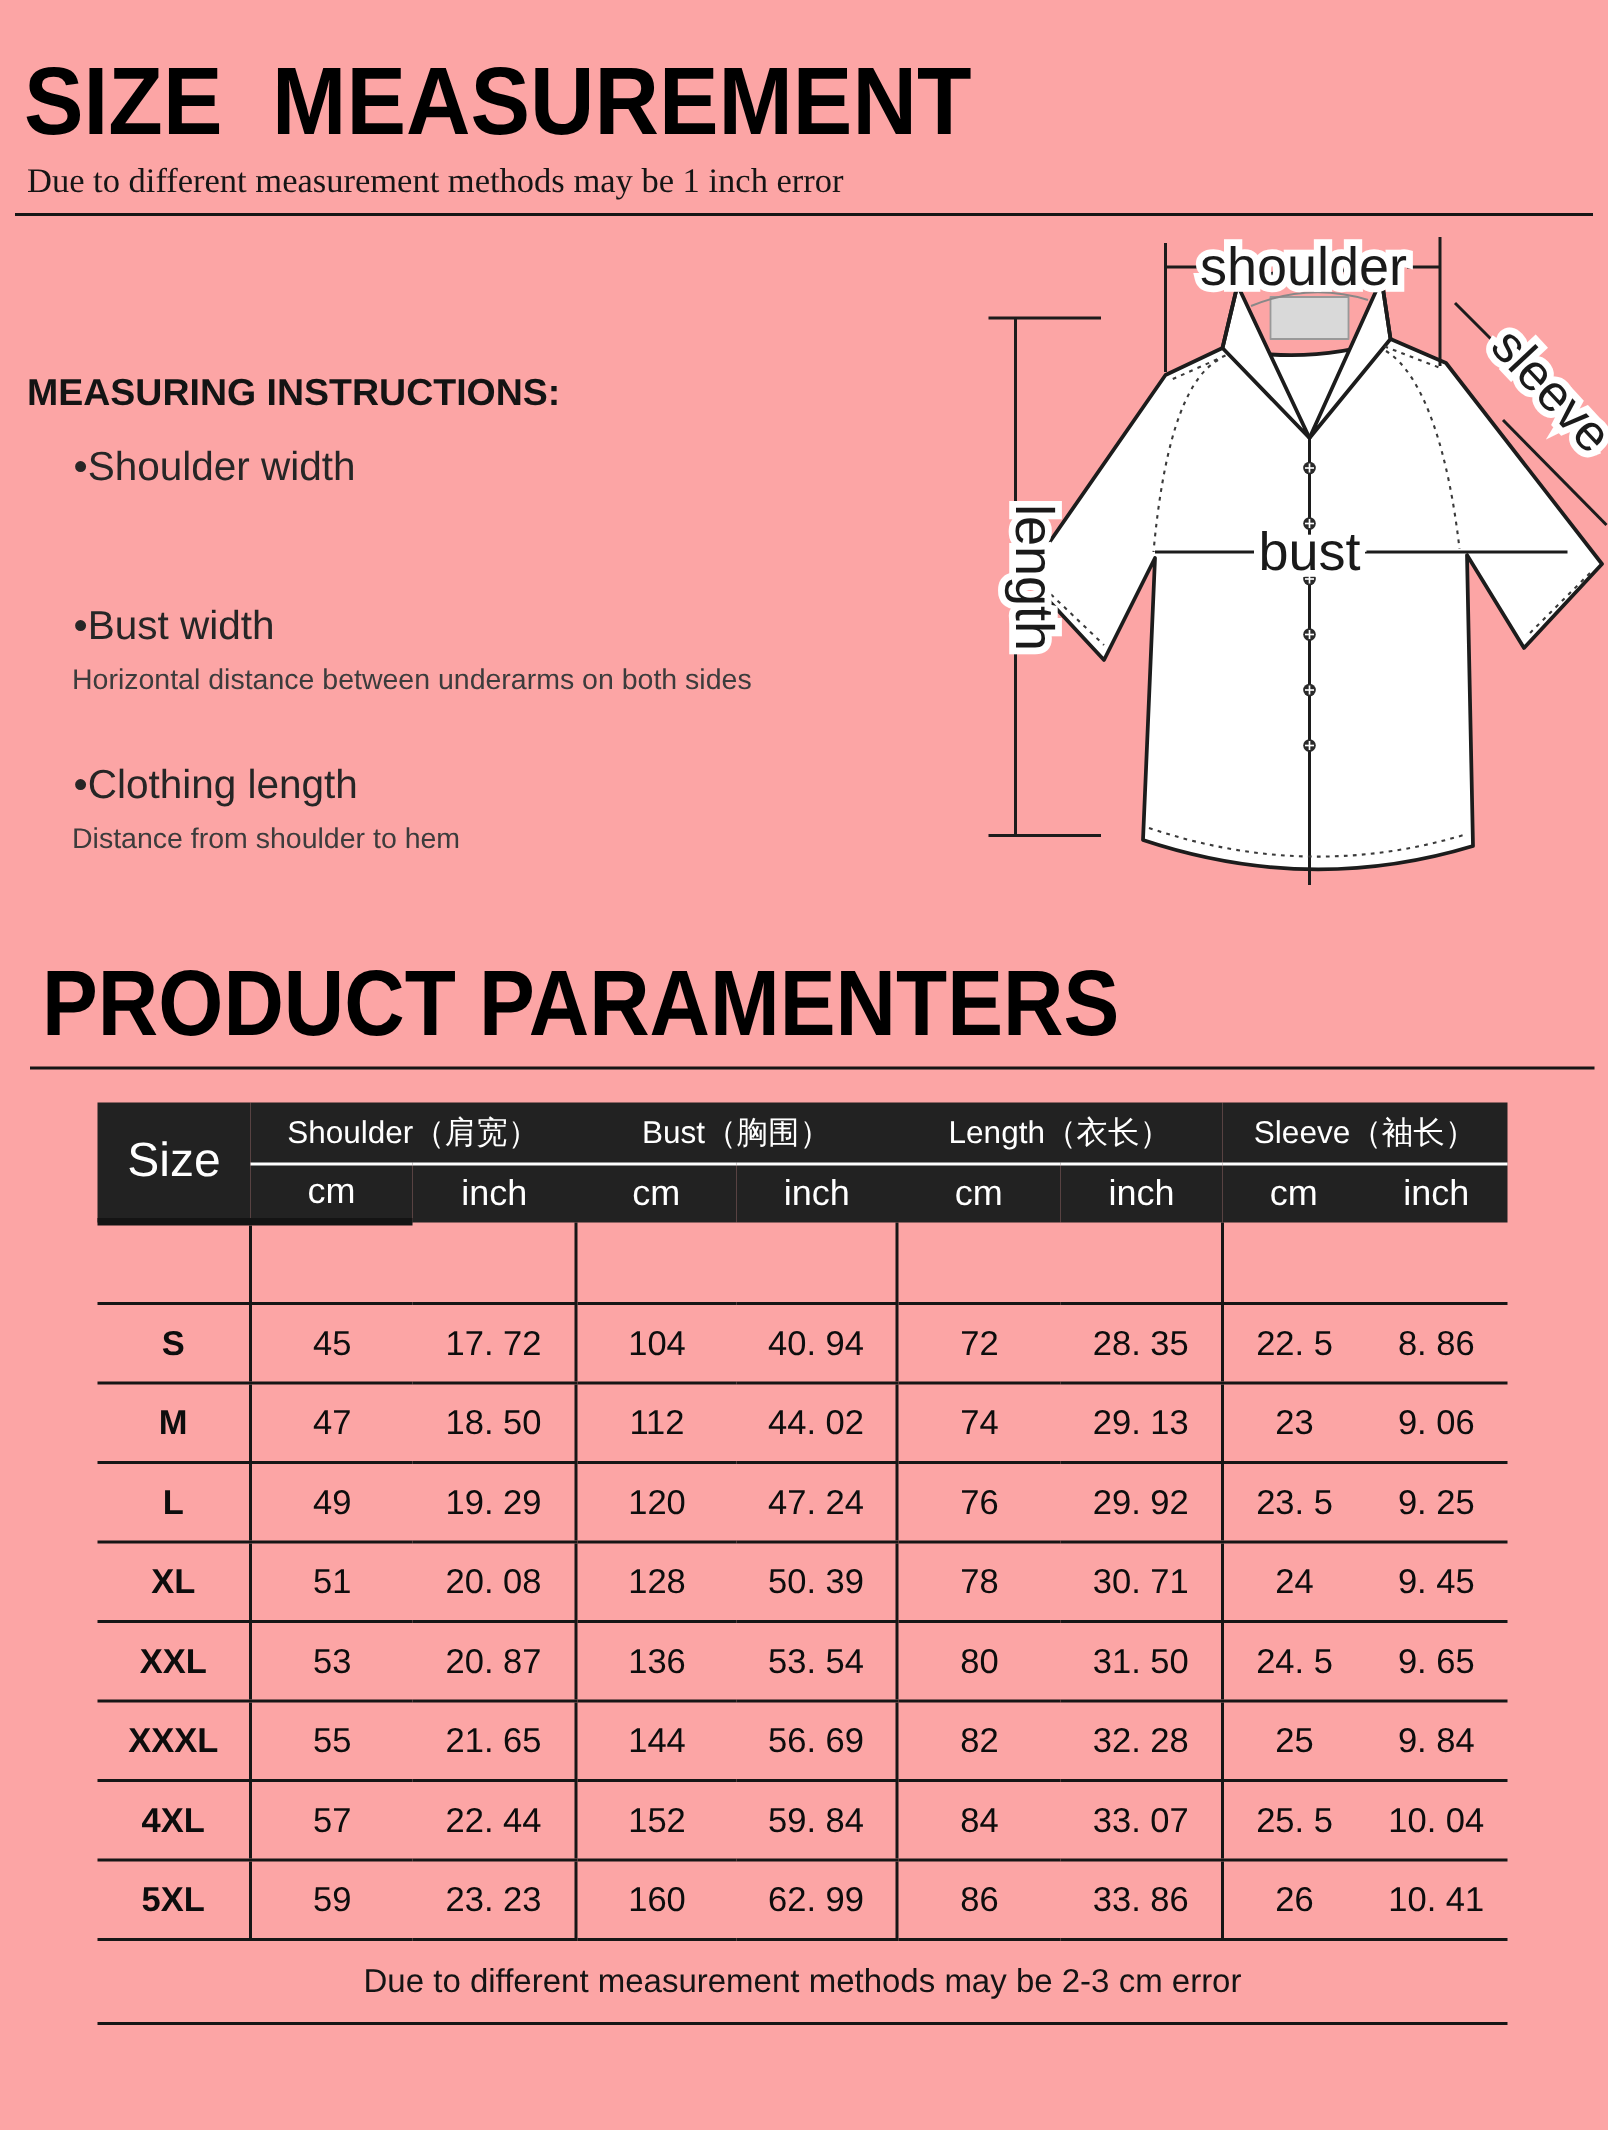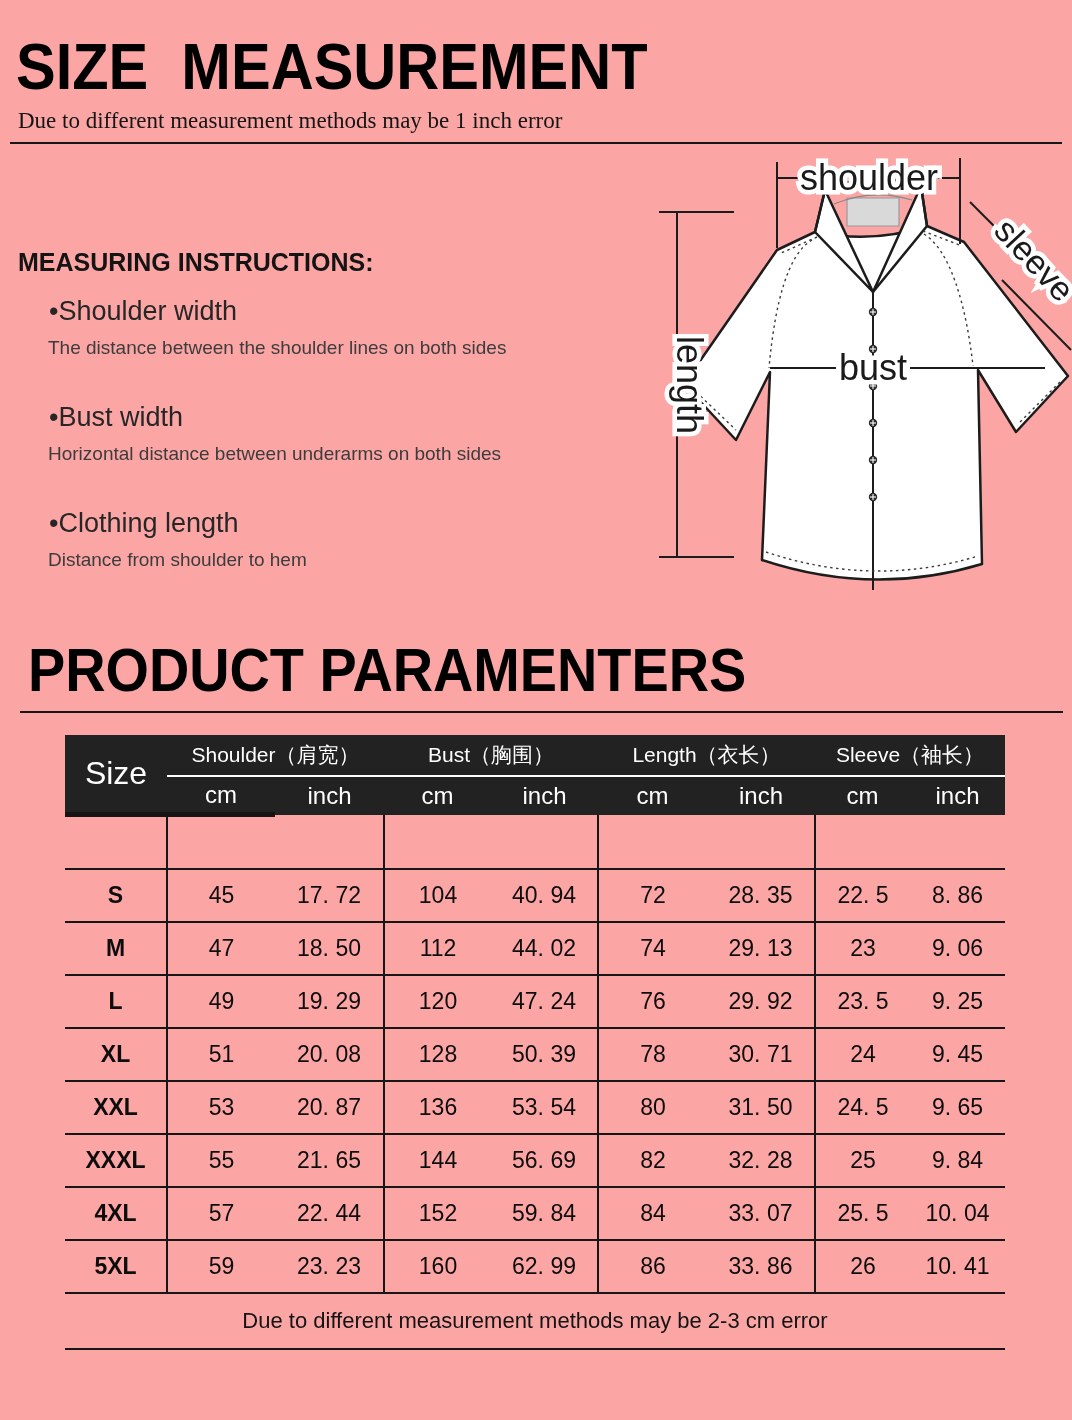--- a/index.html
+++ b/index.html
@@ -55,21 +55,20 @@
 
 <div class="page">
 
   <div class="abs main-title">SIZE  MEASUREMENT</div>
   <div class="abs sub-title">Due to different measurement methods may be 1 inch error</div>
   <div class="rule" style="left:10px;width:1052px;top:142px;"></div>
 
   <div class="abs m-heading">MEASURING INSTRUCTIONS:</div>
 
   <div class="bullet-title" style="top:296px;">•Shoulder width</div>
-  <div class="bullet-desc" style="top:337px;">The distance between the shoulder lines on both sides</div>
 
   <div class="bullet-title" style="top:402px;">•Bust width</div>
   <div class="bullet-desc" style="top:443px;">Horizontal distance between underarms on both sides</div>
 
   <div class="bullet-title" style="top:508px;">•Clothing length</div>
   <div class="bullet-desc" style="top:549px;">Distance from shoulder to hem</div>
 
   <svg class="abs" style="left:612px;top:140px;" width="460" height="460" viewBox="0 0 460 460">
     <g stroke="#1c1c1c" stroke-width="2.5" fill="#ffffff" stroke-linejoin="round">
 

